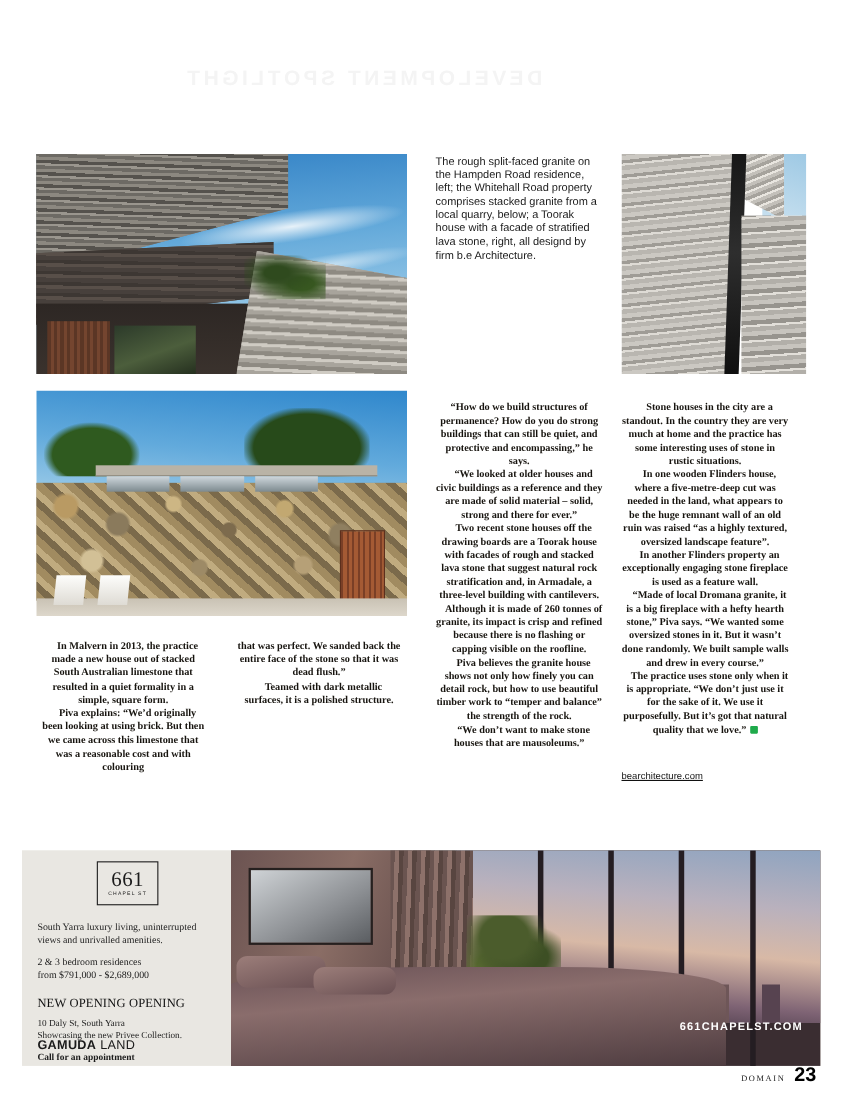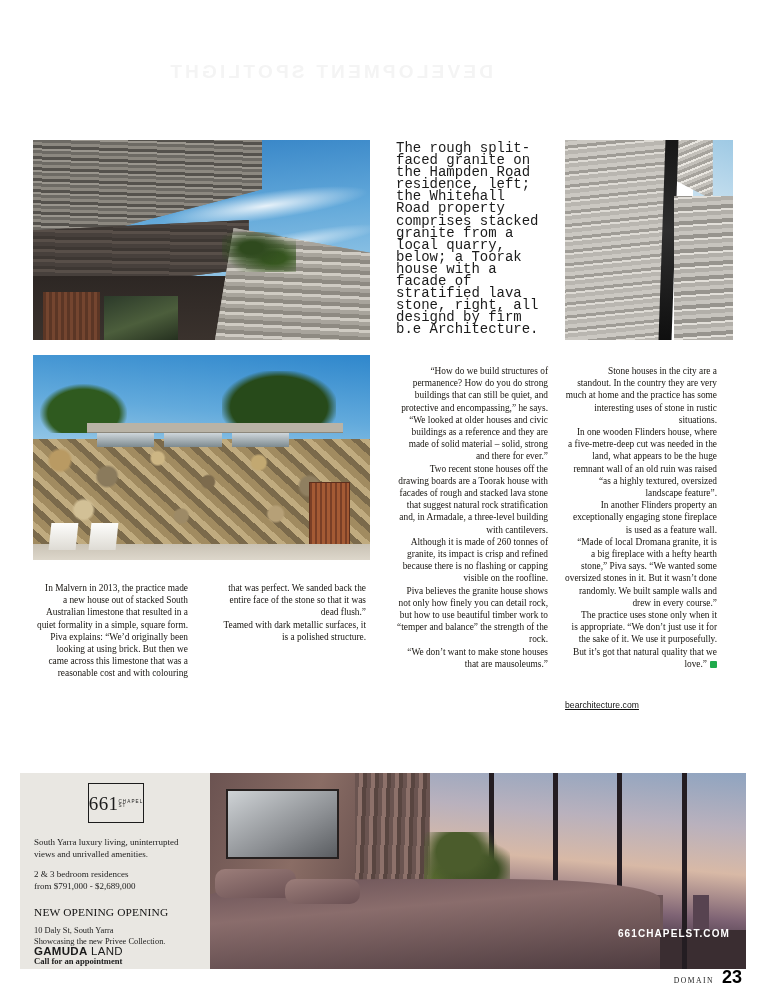--- a/index.html
+++ b/index.html
@@ -172,35 +172,36 @@
     background: linear-gradient(180deg, #fdfdfb, #dedbd4);
     transform: skewX(-6deg);
   }
   #photo-flinders .chair1 { left: 5%; }
   #photo-flinders .chair2 { left: 17%; }
 
   
   .caption {
     position: absolute;
     left: 396px; top: 142px; width: 150px;
-    font-family: Liberation Mono, monospace;
-    font-size: 14px;
+    font-family: Liberation Sans, sans-serif;
+    font-size: 10px;
     line-height: 12.1px;
     color: #1b1b1b;
     letter-spacing: -0.02px;
   }
 
   
   .bodycol {
     position: absolute;
     font-family: "Liberation Serif", serif;
     font-size: 9.35px;
     line-height: 12.2px;
     color: #17140f;
-    text-align: right;
+    text-align: center;
+    font-weight: bold;
   }
   .bodycol p { margin: 0; }
   .bodycol p.ind { text-indent: 8px; }
 
   #col-mid-upper { left: 396px; top: 365px; width: 152px; }
   #col-right-upper { left: 565px; top: 365px; width: 152px; }
   #col-left-lower { left: 36px; top: 582px; width: 152px; }
   #col-mid-lower { left: 214px; top: 582px; width: 152px; }
 
   .endmark {
@@ -231,21 +232,21 @@
   #ad-left {
     position: absolute; left: 0; top: 0; width: 190px; height: 100%;
     padding: 10px 12px 10px 14px;
     font-family: "Liberation Serif", serif;
     color: #1c1c1c;
   }
   .ad-logo {
     width: 56px; height: 40px;
     border: 1.6px solid #1c1c1c;
     margin: 0 auto 14px auto;
-    display: flex; 
+    display: flex; flex-direction: column;
     align-items: center; justify-content: center;
     line-height: 1;
   }
   .ad-logo .num {
     font-family: "Liberation Serif", serif;
     font-size: 19px; letter-spacing: 0.4px; color: #1c1c1c;
   }
   .ad-logo .sub {
     font-family: "Liberation Sans", sans-serif;
     font-size: 4.6px; letter-spacing: 1.1px; margin-top: 2.5px; color: #1c1c1c;

